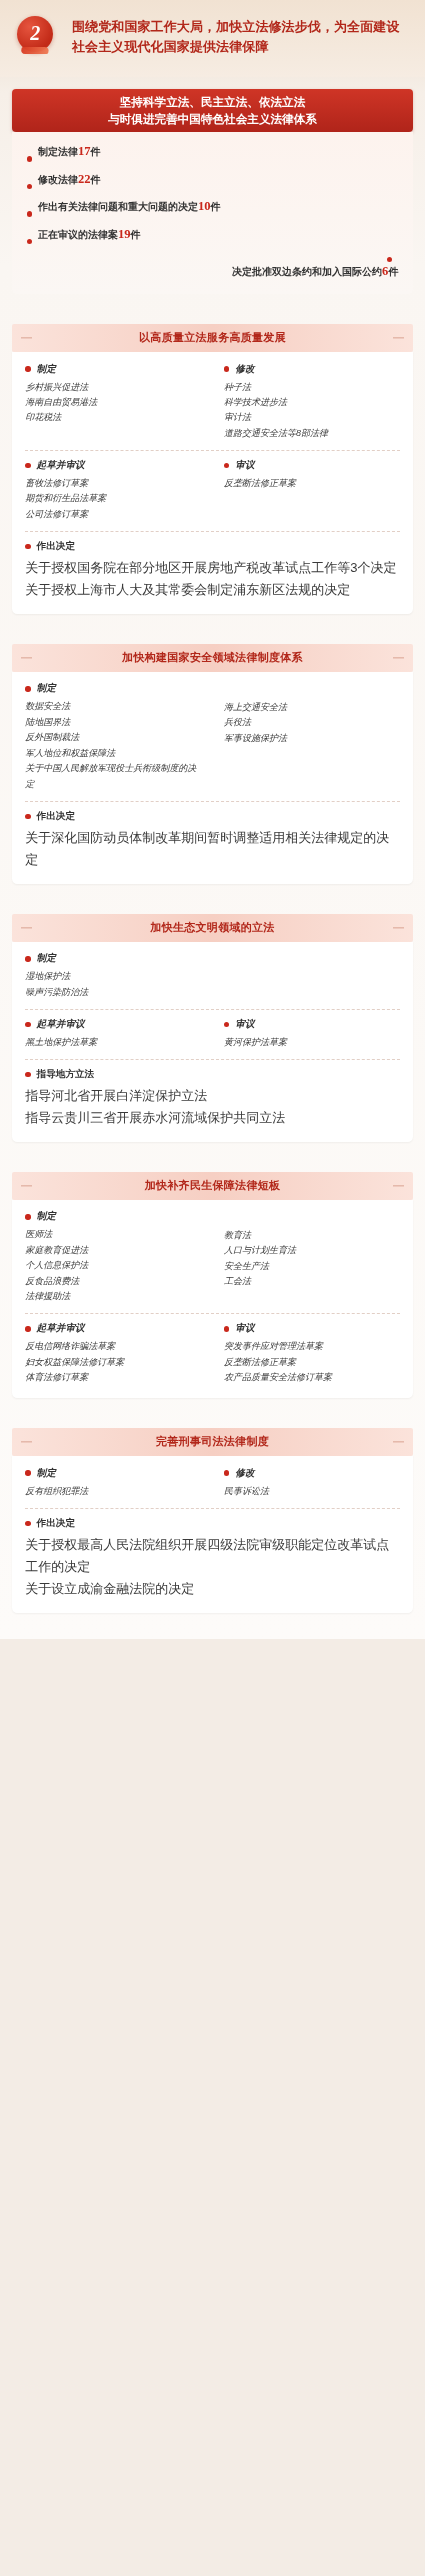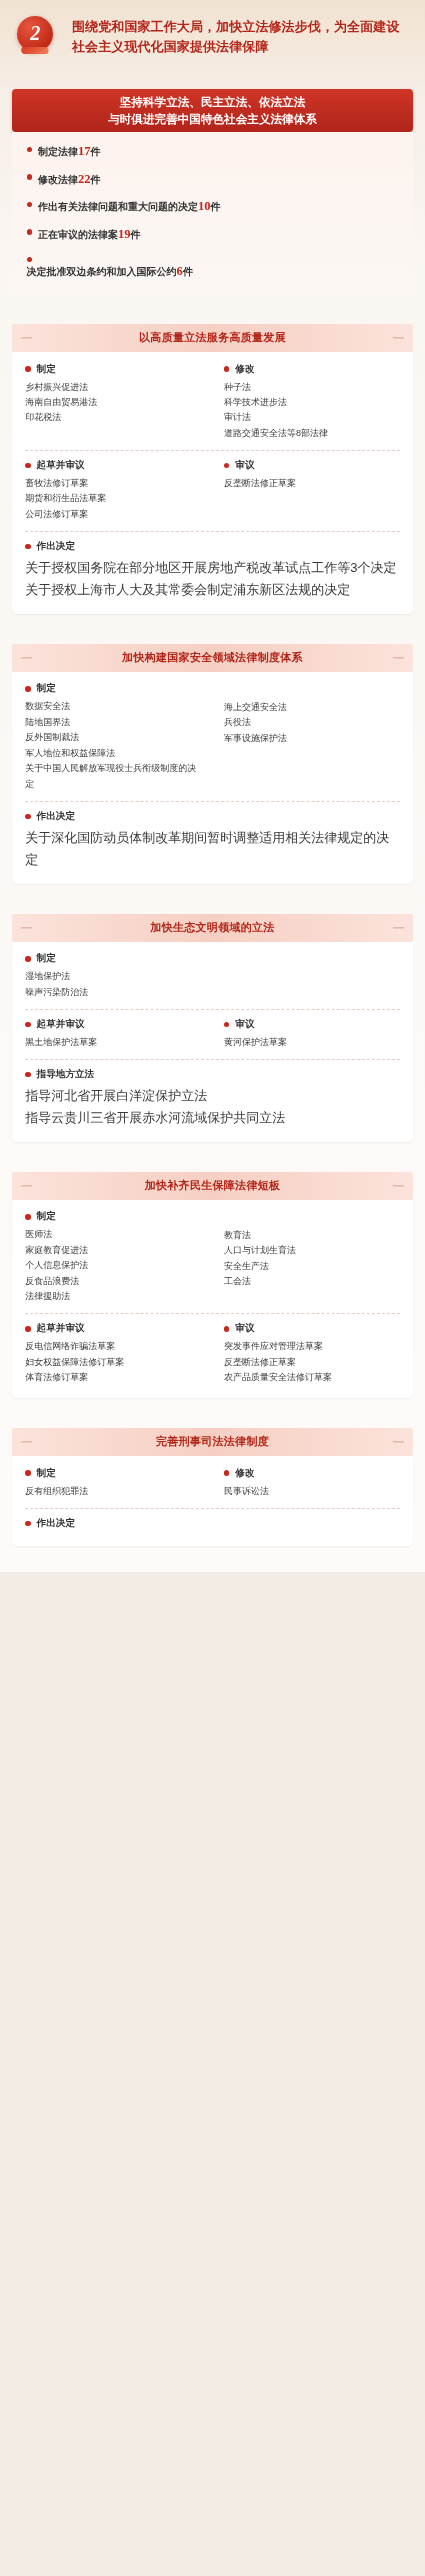--- a/index.html
+++ b/index.html
@@ -70,21 +70,21 @@
   }
   
   .hl-card {
     margin: 0 12px;
     background: linear-gradient(180deg,#fdf3ee 0%,#fbf7f4 100%);
     border-radius: 0 0 5.3px 5.3px;
     padding: 10.6px 14.6px 12px 14.6px;
   }
   .hl-item {
     display: flex;
-    align-items: flex-start;
+    align-items: flex-end;
     margin-bottom: 8px;
     font-size: 10px;
     line-height: 1.55;
     color: #333;
     font-weight: 700;
   }
   .hl-item:last-child { margin-bottom: 0; flex-direction: column; }
   .dot {
     flex: 0 0 auto;
     width: 5.3px; height: 5.3px;
@@ -117,20 +117,21 @@
   .card {
     margin: 0 12px;
     background: #fff;
     border-radius: 0 0 5.3px 5.3px;
     padding: 10.6px 13.3px 12px 13.3px;
     box-shadow: 0 0.7px 2px rgba(0,0,0,.05);
   }
   .cols {
     display: flex;
     gap: 23px;
+    font-style: italic;
   }
   .col { flex: 1 1 0; min-width: 0; }
   .group-title {
     display: flex;
     align-items: center;
     font-size: 9.6px;
     font-weight: 700;
     color: #333;
     margin-bottom: 4px;
   }
@@ -449,18 +450,22 @@
               </div>
             </div>
           </div>
         </div>
         <hr class="divider">
         <div class="full-block">
           <div class="group-title">
             <span class="dot"></span>
             <span>作出决定</span>
           </div>
+          <div class="block-text">
+            <div>关于授权最高人民法院组织开展四级法院审级职能定位改革试点工作的决定</div>
+            <div>关于设立成渝金融法院的决定</div>
+          </div>
         </div>
       </div>
     </div>
 
 </div>
 
 
 </body></html>

